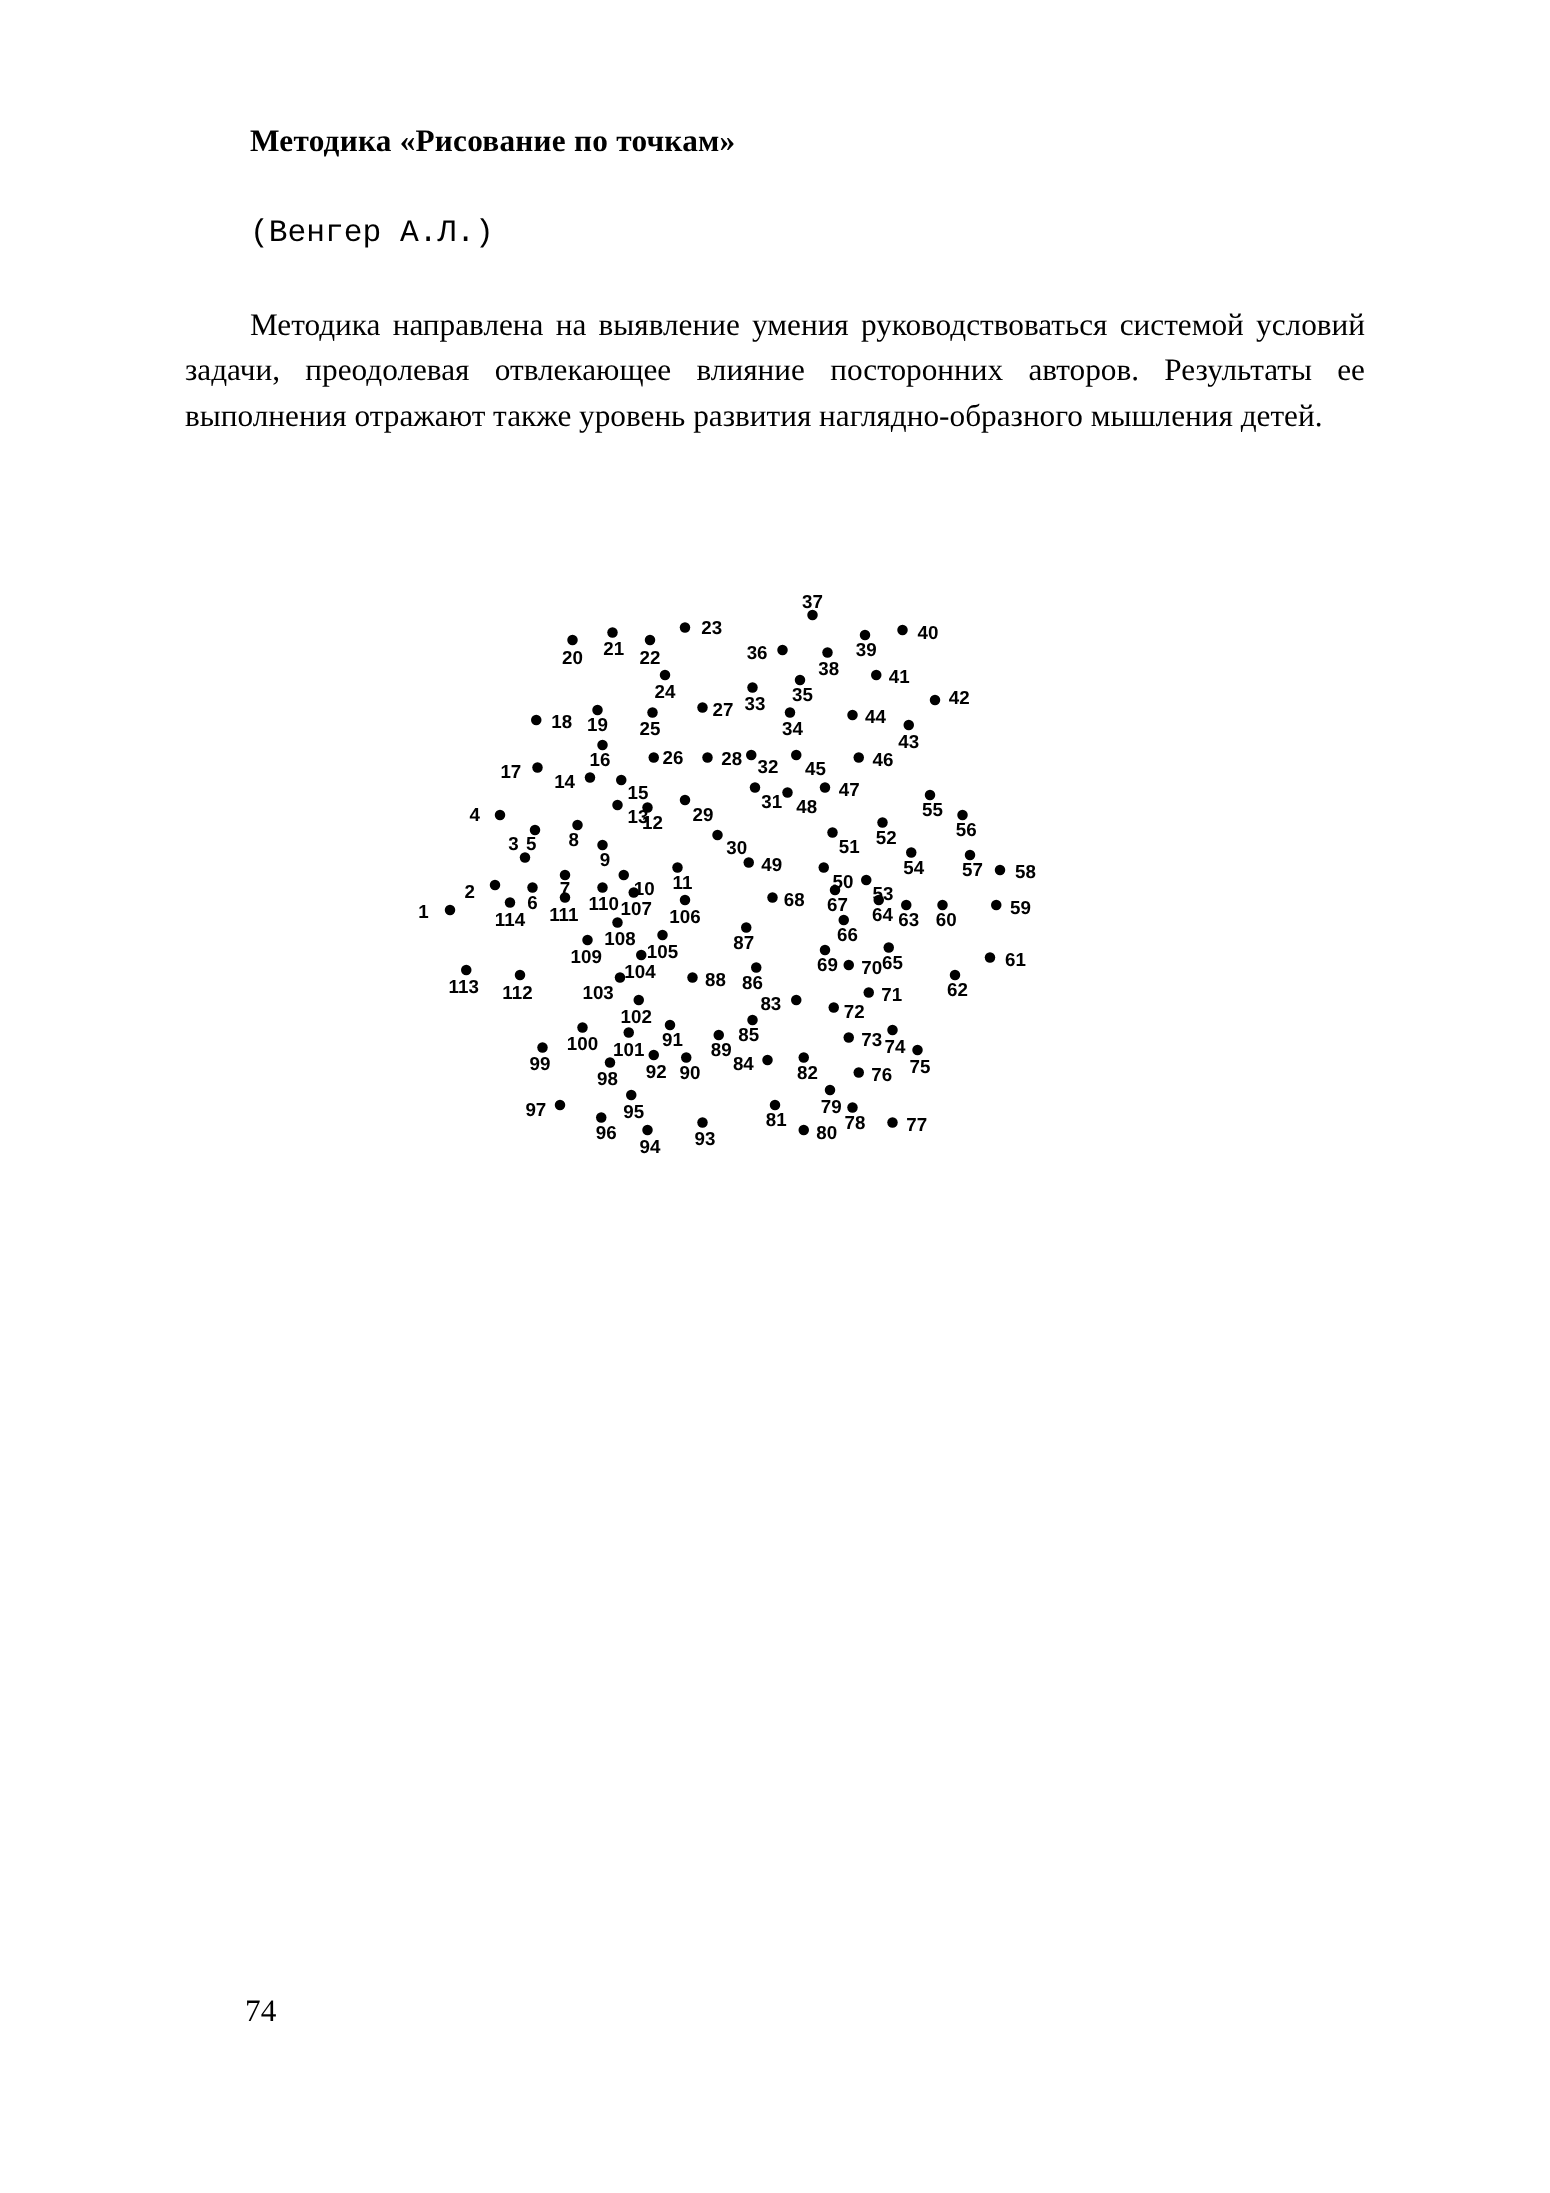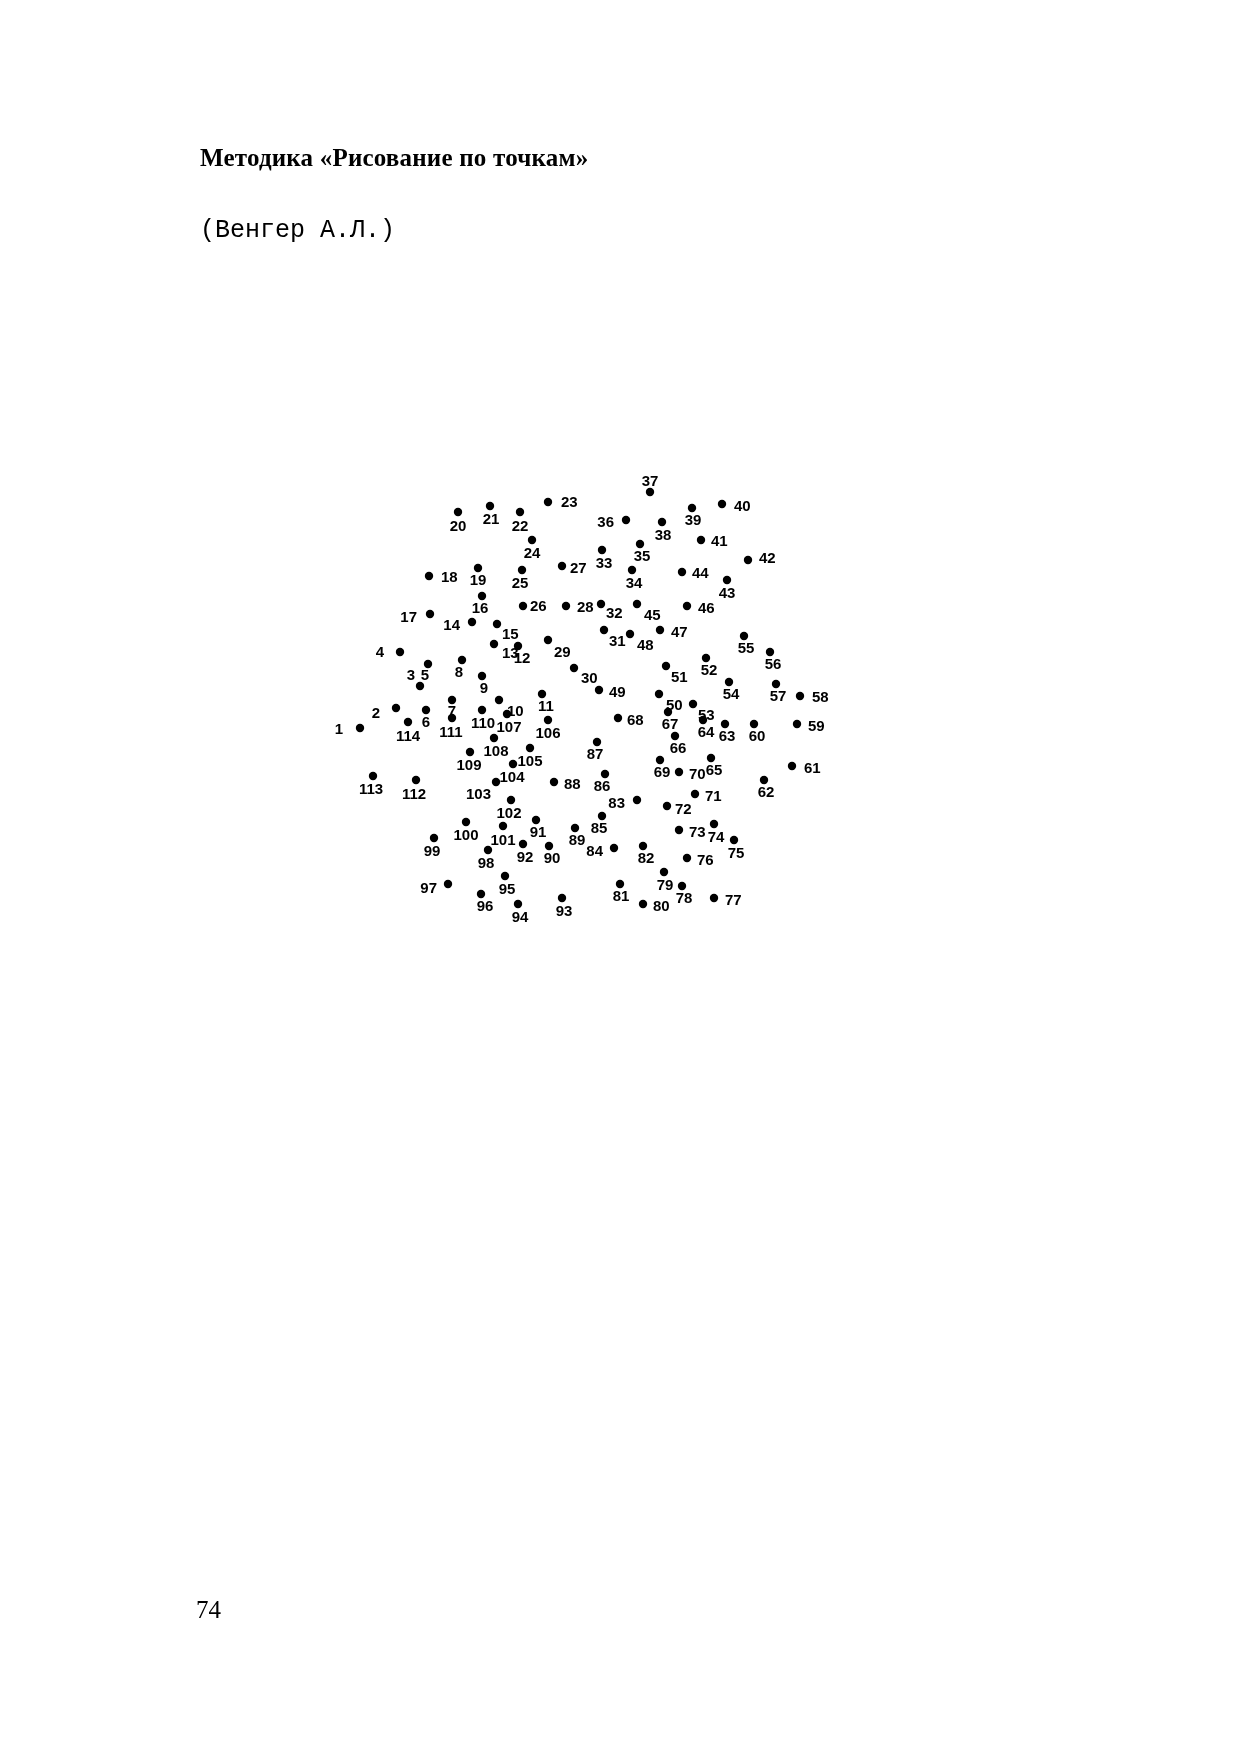--- a/index.html
+++ b/index.html
@@ -19,21 +19,20 @@
     position: absolute;
     left: 0; top: 0;
     width: 1240px;
     height: 1754px;
   }
   .content {
     position: absolute;
     left: 148px;
     top: 100px;
     width: 944px;
-    margin-top: 44px;
   }
   .doc-title {
     font-size: 25px;
     font-weight: bold;
     margin: 0 0 0 0;
     padding-left: 52px;
     letter-spacing: 0.2px;
   }
   .author {
     font-size: 25px;
@@ -67,20 +66,21 @@
     font-size: 25px;
   }
 </style>
 </head>
 <body>
 
 <div class="page">
   <div class="content">
     <h1 class="doc-title">Методика «Рисование по точкам»</h1>
     <p class="author">(Венгер А.Л.)</p>
+    <p class="para">Методика направлена на выявление умения руководствоваться системой условий задачи, преодолевая отвлекающее влияние посторонних авторов. Результаты ее выполнения отражают также уровень развития наглядно-образного мышления детей.</p>
   </div>
 
   <div class="figure">
     <svg class="dots-svg" viewBox="0 0 840 580">
         <g>
           <circle cx="160" cy="310" r="4.2" fill="#000000"></circle>
           <text x="143" y="316" text-anchor="end" font-family="&quot;Liberation Sans&quot;, sans-serif" font-size="15" font-weight="bold" fill="#000000">1</text>
         </g>
         <g>
           <circle cx="196" cy="290" r="4.2" fill="#000000"></circle>

